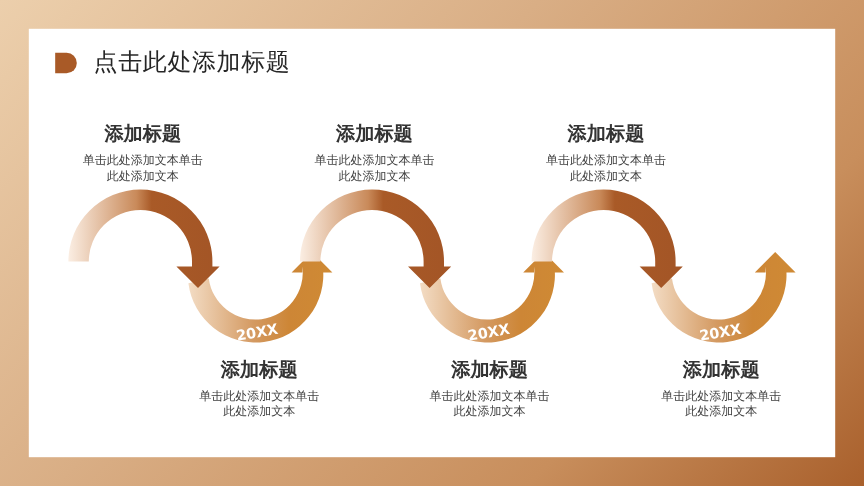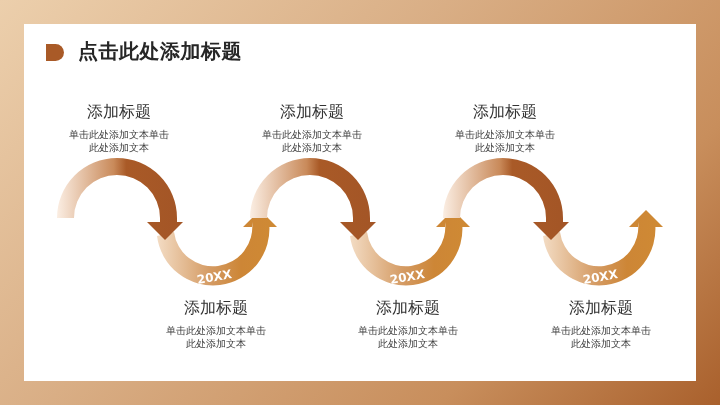--- a/index.html
+++ b/index.html
@@ -11,29 +11,29 @@
   .panel {
     position:absolute; left:24px; top:24px; width:672px; height:357px;
     background:#ffffff;
   }
   .title-marker {
     position:absolute; left:46px; top:44px; width:18px; height:17px;
     background:#a95a27; border-radius:0 9px 9px 0;
   }
   .page-title {
     position:absolute; left:78px; top:38px;
-    font-size:20px; font-weight:bold; color:#262626; letter-spacing:0.5px;
+    font-size:20px; font-weight:normal; color:#262626; letter-spacing:0.5px;
     white-space:nowrap;
   }
   .wave { position:absolute; left:0; top:0; width:720px; height:405px; }
   .block {
     position:absolute; width:140px; text-align:center;
   }
   .block-title {
-    font-size:16px; font-weight:normal; color:#333333; line-height:20px;
+    font-size:16px; font-weight:bold; color:#333333; line-height:20px;
     white-space:nowrap;
   }
   .block-desc {
     margin-top:6px; font-size:10px; color:#404040; line-height:13px;text-align:center;
   }
 </style>
 </head>
 <body>
 
 <div class="panel"></div>

